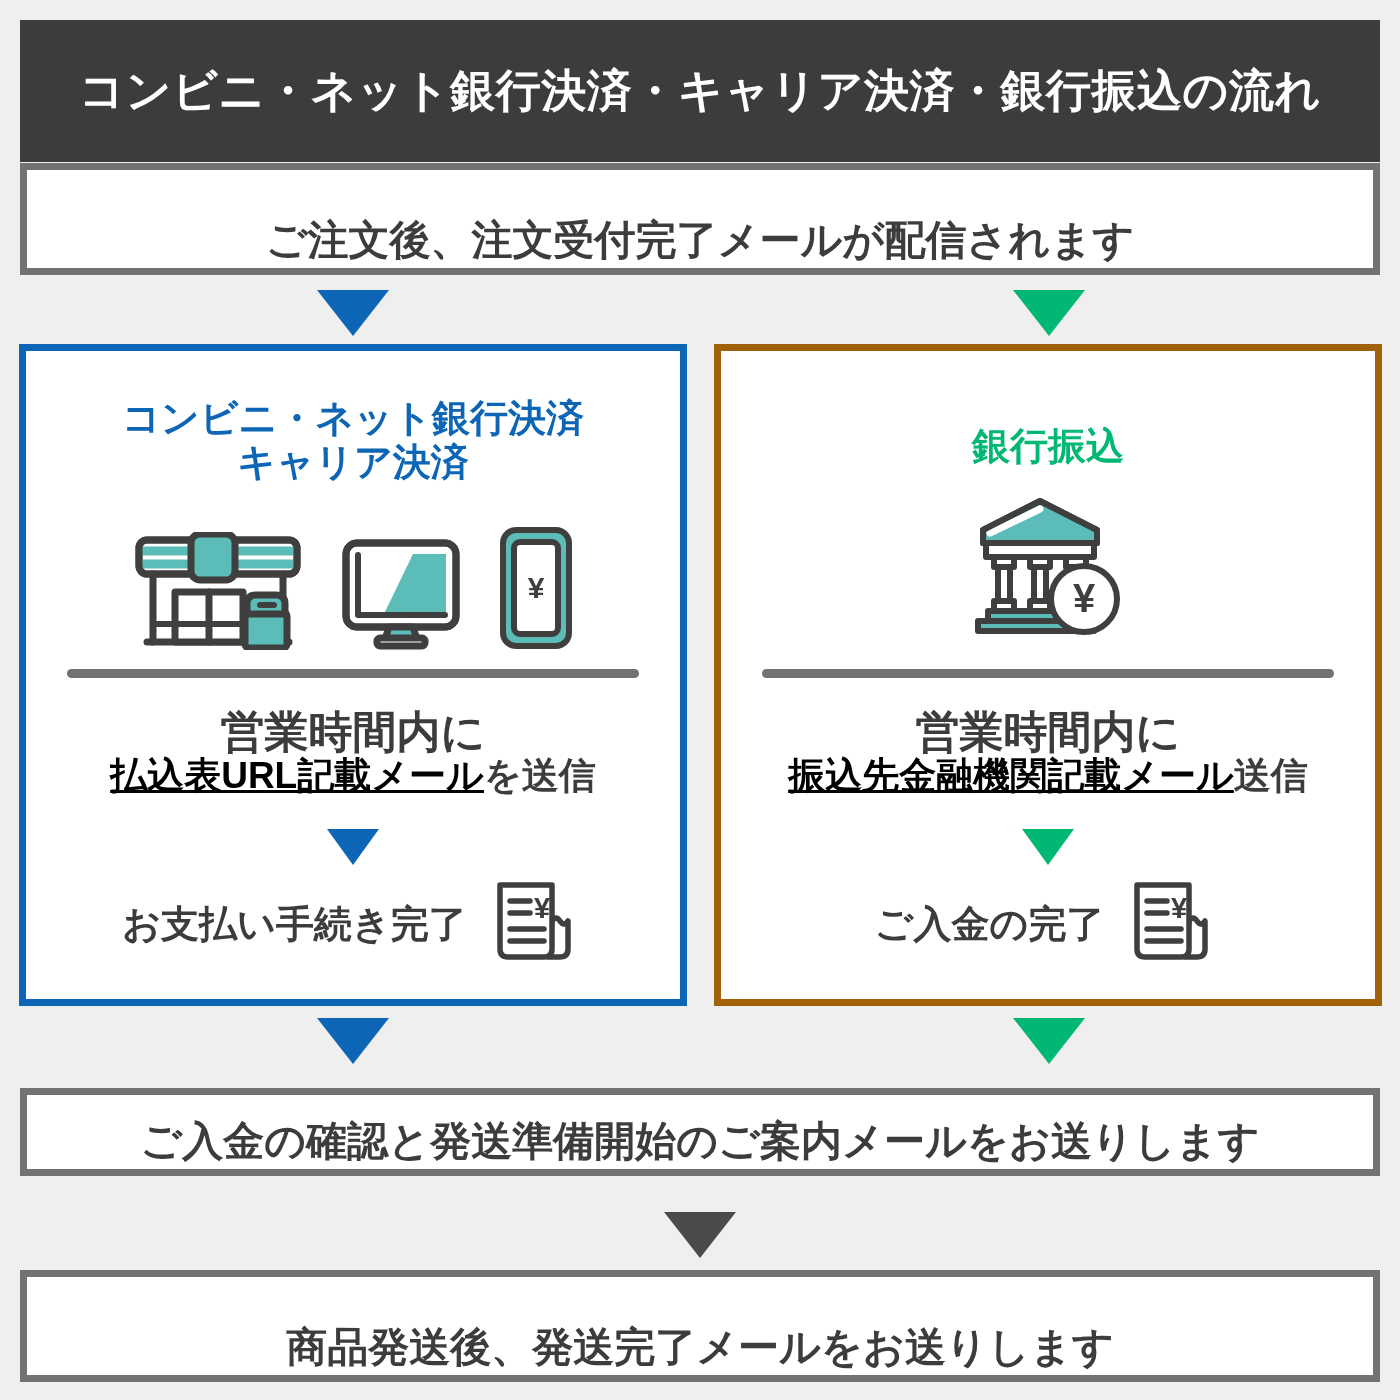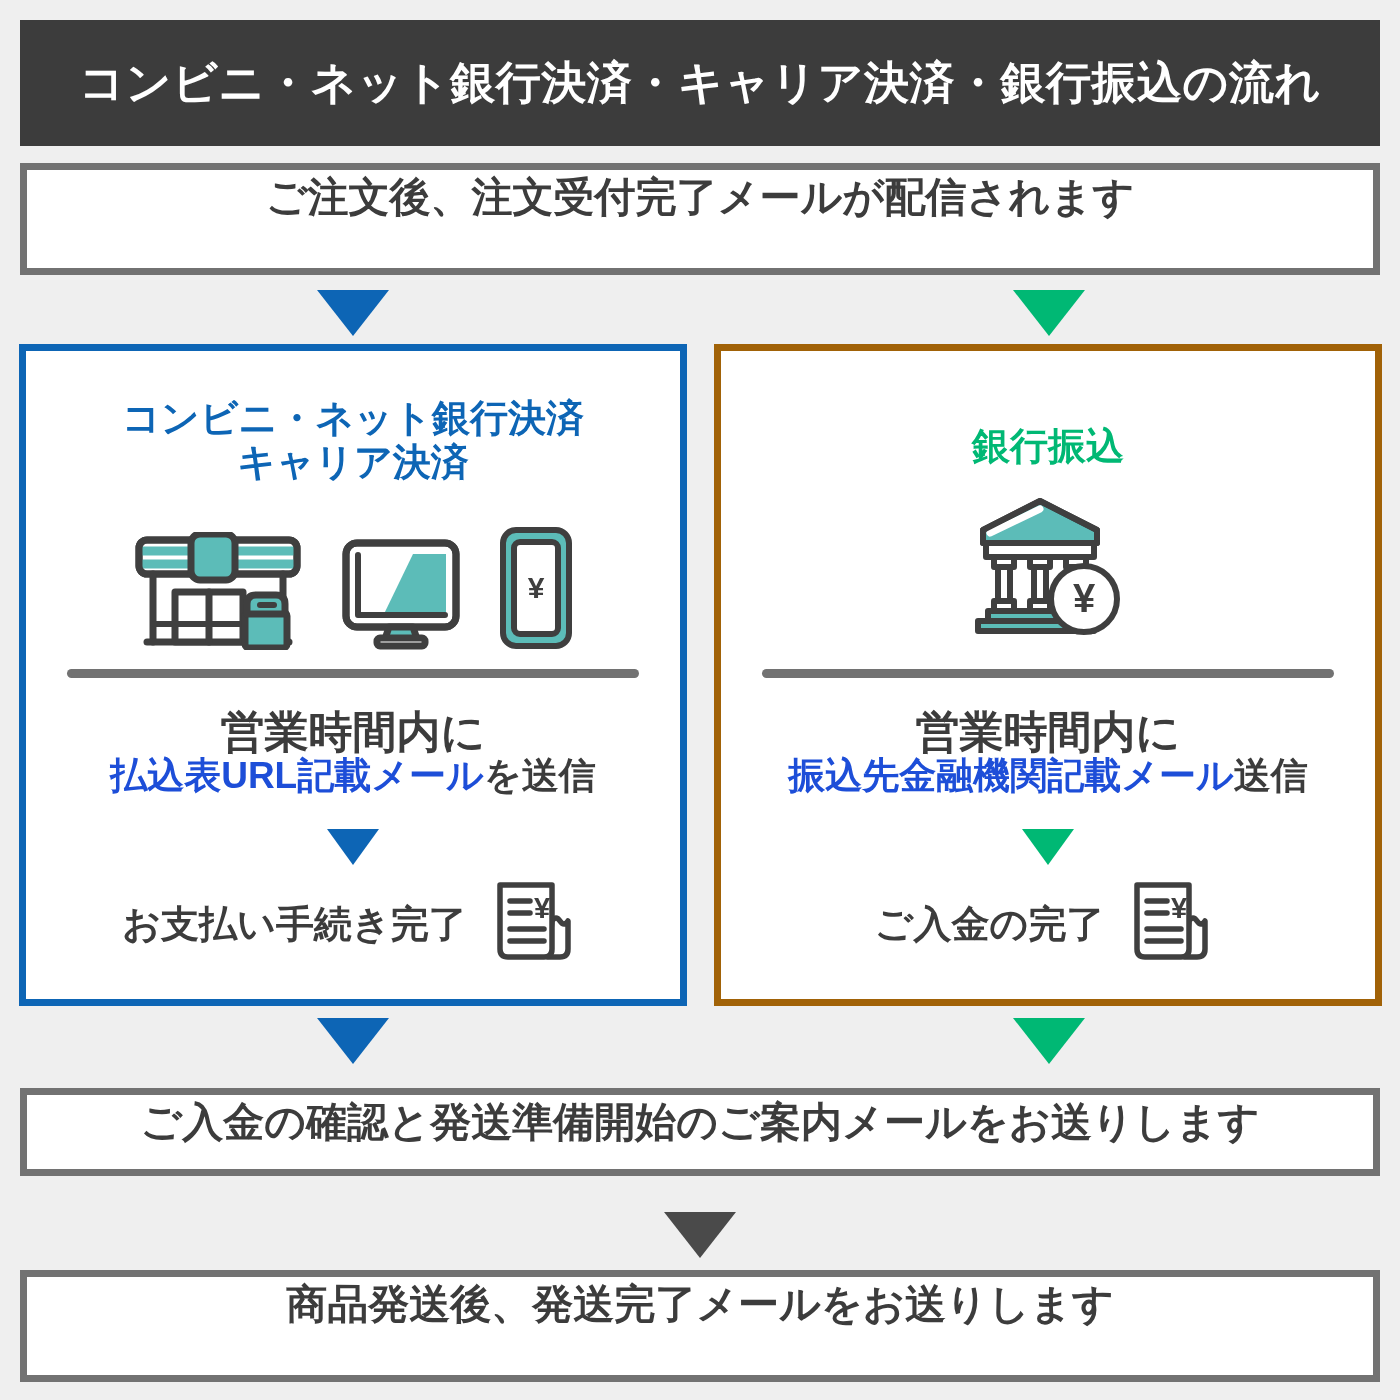--- a/index.html
+++ b/index.html
@@ -7,34 +7,34 @@
     width:1400px;height:1400px;
     background:#efefef;
     font-family:"Liberation Sans","DejaVu Sans",sans-serif;
     -webkit-font-smoothing:antialiased;
     overflow:hidden;
   }
   .page{position:relative;width:1400px;height:1400px;box-sizing:border-box;}
 
   
   .header-bar{
-    position:absolute;left:20px;top:20px;width:1360px;height:126px;
+    position:absolute;left:20px;top:20px;width:1360px;height:142px;
     background:#3c3c3c;
     display:flex;align-items:center;justify-content:center;
   }
   .header-bar .title{
     color:#ffffff;font-size:45px;font-weight:bold;letter-spacing:0.5px;
     white-space:nowrap;
   }
 
   
   .band{
     position:absolute;left:20px;width:1360px;
     background:#ffffff;border:7px solid #727272;box-sizing:border-box;
-    display:flex;align-items:flex-start;justify-content:center;
+    display:flex;align-items:flex-end;justify-content:center;
   }
   .band .band-text{
     color:#3c3c3c;font-size:41px;font-weight:bold;white-space:nowrap;
   }
   #band-order{top:163px;height:112px;}
   #band-confirm{top:1088px;height:88px;}
   #band-ship{top:1270px;height:112px;}
 
   
   .arrow{position:absolute;width:0;height:0;border-style:solid;}
@@ -80,21 +80,21 @@
   #divider-bank{top:318px;}
 
   .panel-line1{
     position:absolute;left:0;right:0;top:352px;text-align:center;
     font-size:44px;font-weight:bold;color:#3c3c3c;white-space:nowrap;
   }
   .panel-line2{
     position:absolute;left:0;right:0;top:400px;text-align:center;
     font-size:37px;font-weight:bold;white-space:nowrap;
   }
-  .orange{color:#1d4ed8;}
+  .orange{color:#000000;text-decoration:underline;}
   .dark{color:#3c3c3c;}
 
   .panel-arrow{
     position:absolute;left:50%;margin-left:-26px;top:478px;
     width:0;height:0;border-style:solid;border-width:36px 26px 0 26px;
   }
   #panel-arrow-cvs{border-color:#0d65b5 transparent transparent transparent;}
   #panel-arrow-bank{border-color:#00b874 transparent transparent transparent;}
 
   .final-row{

